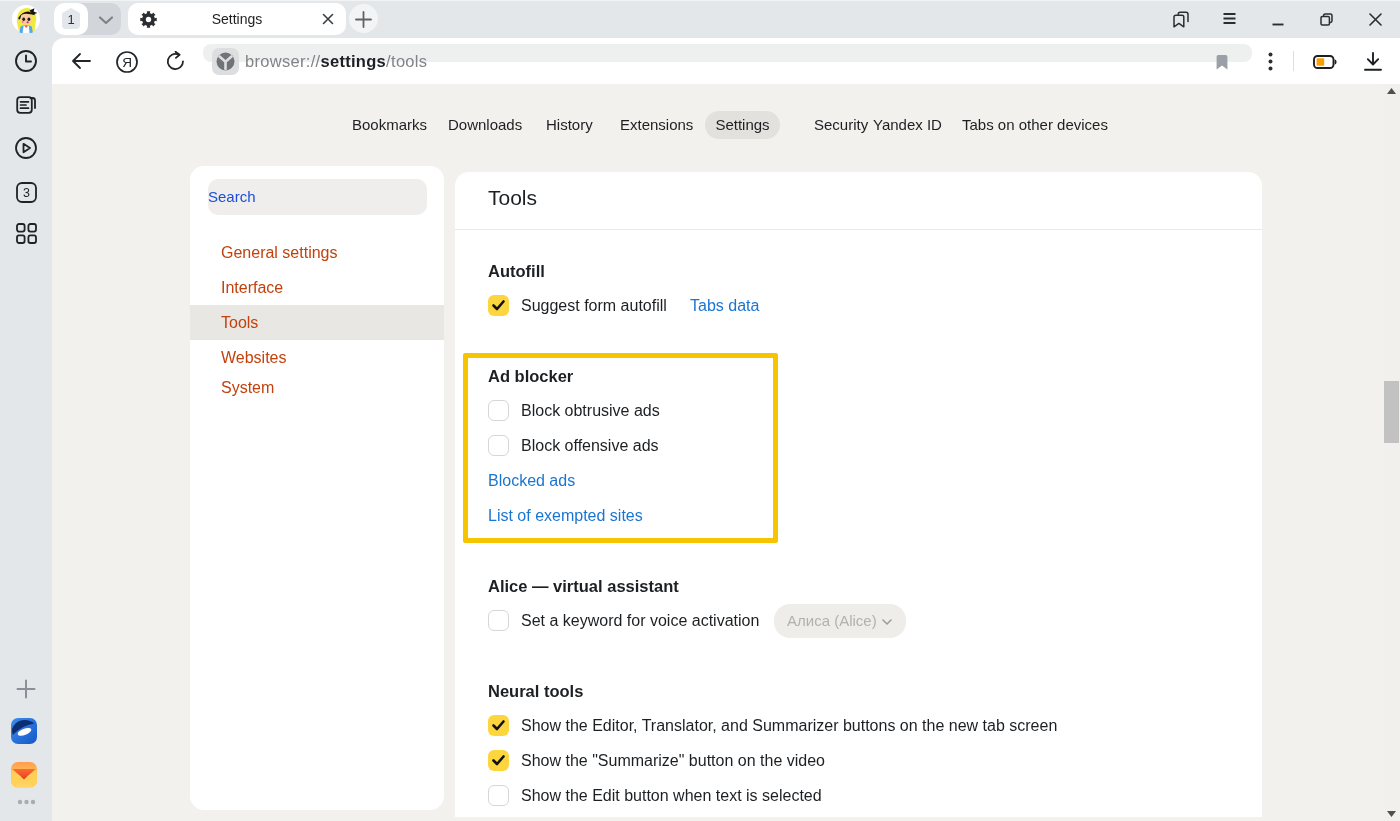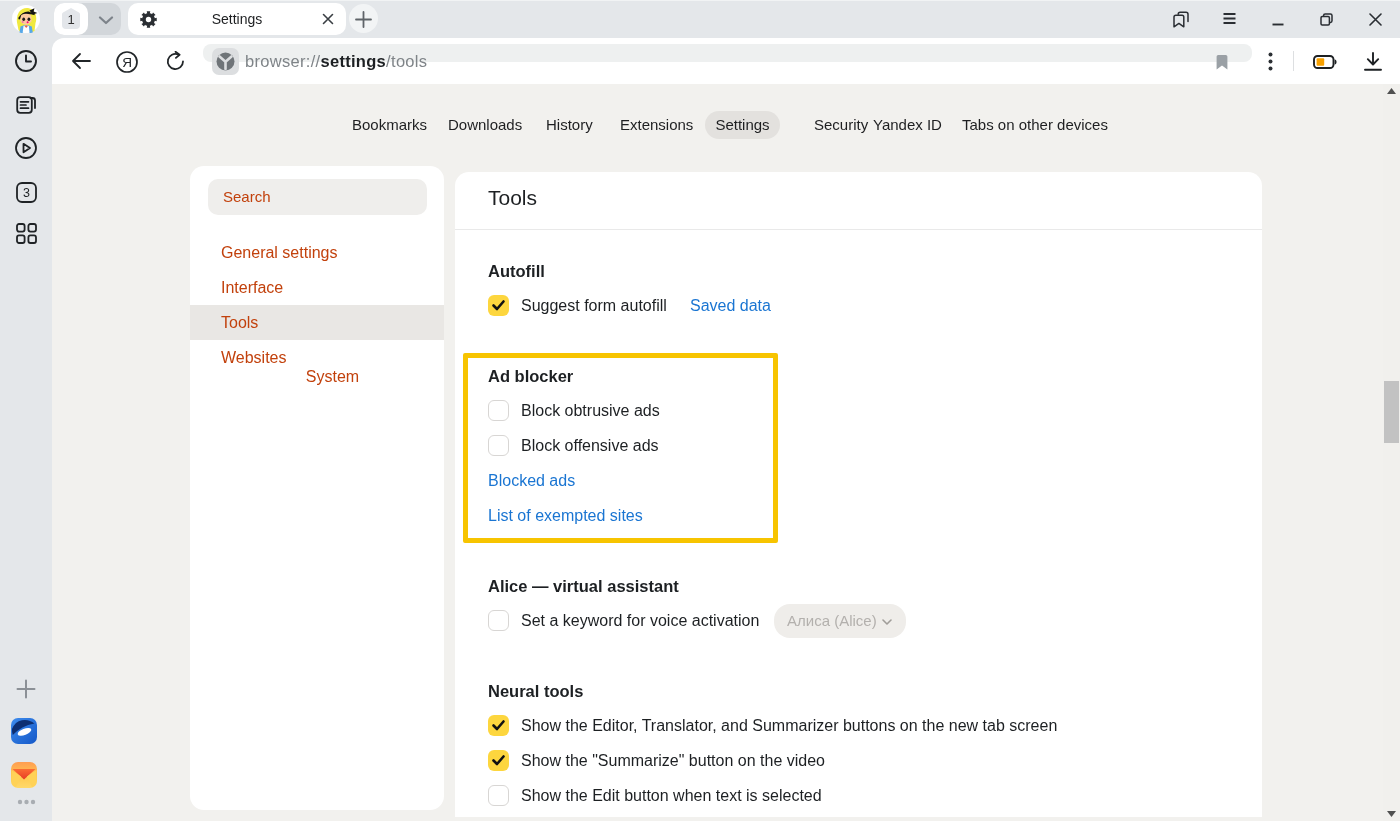--- a/index.html
+++ b/index.html
@@ -21,21 +21,21 @@
 #urlfield .fav { position:absolute; left:9px; top:4px; width:27px; height:27px; background:#dcdee0; border-radius:7px; }
 #urlfield .txt { position:absolute; left:42px; top:0; height:35px; line-height:35px; font-size:16.5px; letter-spacing:0.3px; color:#7f8488; }
 #urlfield .txt b { color:#1d2023; font-weight:bold; }
 
 
 #content { position:absolute; left:52px; top:84px; width:1348px; height:737px; background:#f2f1ee; }
 .navitem { position:absolute; top:29px; height:24px; line-height:24px; font-size:15px; color:#1e1f21; white-space:nowrap; }
 #navpill { position:absolute; left:653px; top:27px; width:75px; height:28px; background:#e3e1de; border-radius:14px; text-align:center; line-height:28px; font-size:15px; color:#1e1f21; }
 
 #leftcard { position:absolute; left:138px; top:82px; width:254px; height:644px; background:#fff; border-radius:14px; }
-#search { position:absolute; left:18px; top:13px; width:219px; height:36px; background:#efeeec; border-radius:10px; line-height:36px; font-size:15px; color:#c2410c; padding-left:15px; }
+#search { position:absolute; left:18px; top:13px; width:219px; height:36px; background:#efeeec; border-radius:10px; line-height:36px; font-size:15px; color:#1d4ed8; }
 .menuitem { position:absolute; left:0; width:254px; height:35px; line-height:35px; padding-left:31px; font-size:16px; color:#c2410c; }
 .menuitem.sel { background:#e9e7e4; }
 
 #maincard { position:absolute; left:403px; top:88px; width:807px; height:645px; background:#fff; border-radius:14px 14px 0 0; }
 #maincard h1 { position:absolute; left:33px; top:14px; font-size:21px; font-weight:normal; color:#1d2023; }
 #divider { position:absolute; left:0; top:57px; width:807px; height:1px; background:#e9e9e9; }
 .sect { position:absolute; left:33px; height:22px; line-height:22px; font-size:16.5px; font-weight:bold; color:#1d2023; white-space:nowrap; }
 .row { position:absolute; left:33px; height:22px; white-space:nowrap; }
 .row .cb { position:absolute; left:0; top:0; width:21px; height:21px; border-radius:6px; }
 .cb.off { background:#fff; border:1.5px solid #d8d6d4; }
@@ -229,36 +229,36 @@
   <div class="navitem" style="left:743px;margin-left:19px;">Security</div>
   <div class="navitem" style="left:821px;">Yandex ID</div>
   <div class="navitem" style="left:910px;">Tabs on other devices</div>
 
   <div id="leftcard">
     <div id="search">Search</div>
     <div class="menuitem" style="top:69px;">General settings</div>
     <div class="menuitem" style="top:104px;">Interface</div>
     <div class="menuitem sel" style="top:139px;">Tools</div>
     <div class="menuitem" style="top:174px;">Websites</div>
-    <div class="menuitem" style="top:193px;text-align:center;">System</div>
+    <div class="menuitem" style="top:204px;">System</div>
   </div>
 
   <div id="maincard">
     <h1>Tools</h1>
     <div id="divider"></div>
 
     <div class="sect" style="top:88px;">Autofill</div>
     <div class="row" style="top:123px;">
       <span class="cb on">
           <svg width="15" height="15" viewBox="0 0 15 15">
             <path d="M2.5 7.5 L6 11 L12.5 3.5" fill="none" stroke="#111" stroke-width="2.6" stroke-linecap="round" stroke-linejoin="round"></path>
           </svg>
         </span>
       <span class="lbl">Suggest form autofill</span>
-      <span class="lbl" style="left:202px; color:#1a75d2;">Saved data</span>
+      <span class="lbl" style="left:202px; color:#1a75d2;">Tabs data</span>
     </div>
 
     <div id="goldbox"></div>
     <div class="sect" style="top:193px;">Ad blocker</div>
     <div class="row" style="top:228px;">
       <span class="cb off"></span>
       <span class="lbl">Block obtrusive ads</span>
     </div>
     <div class="row" style="top:263px;">
       <span class="cb off"></span>

